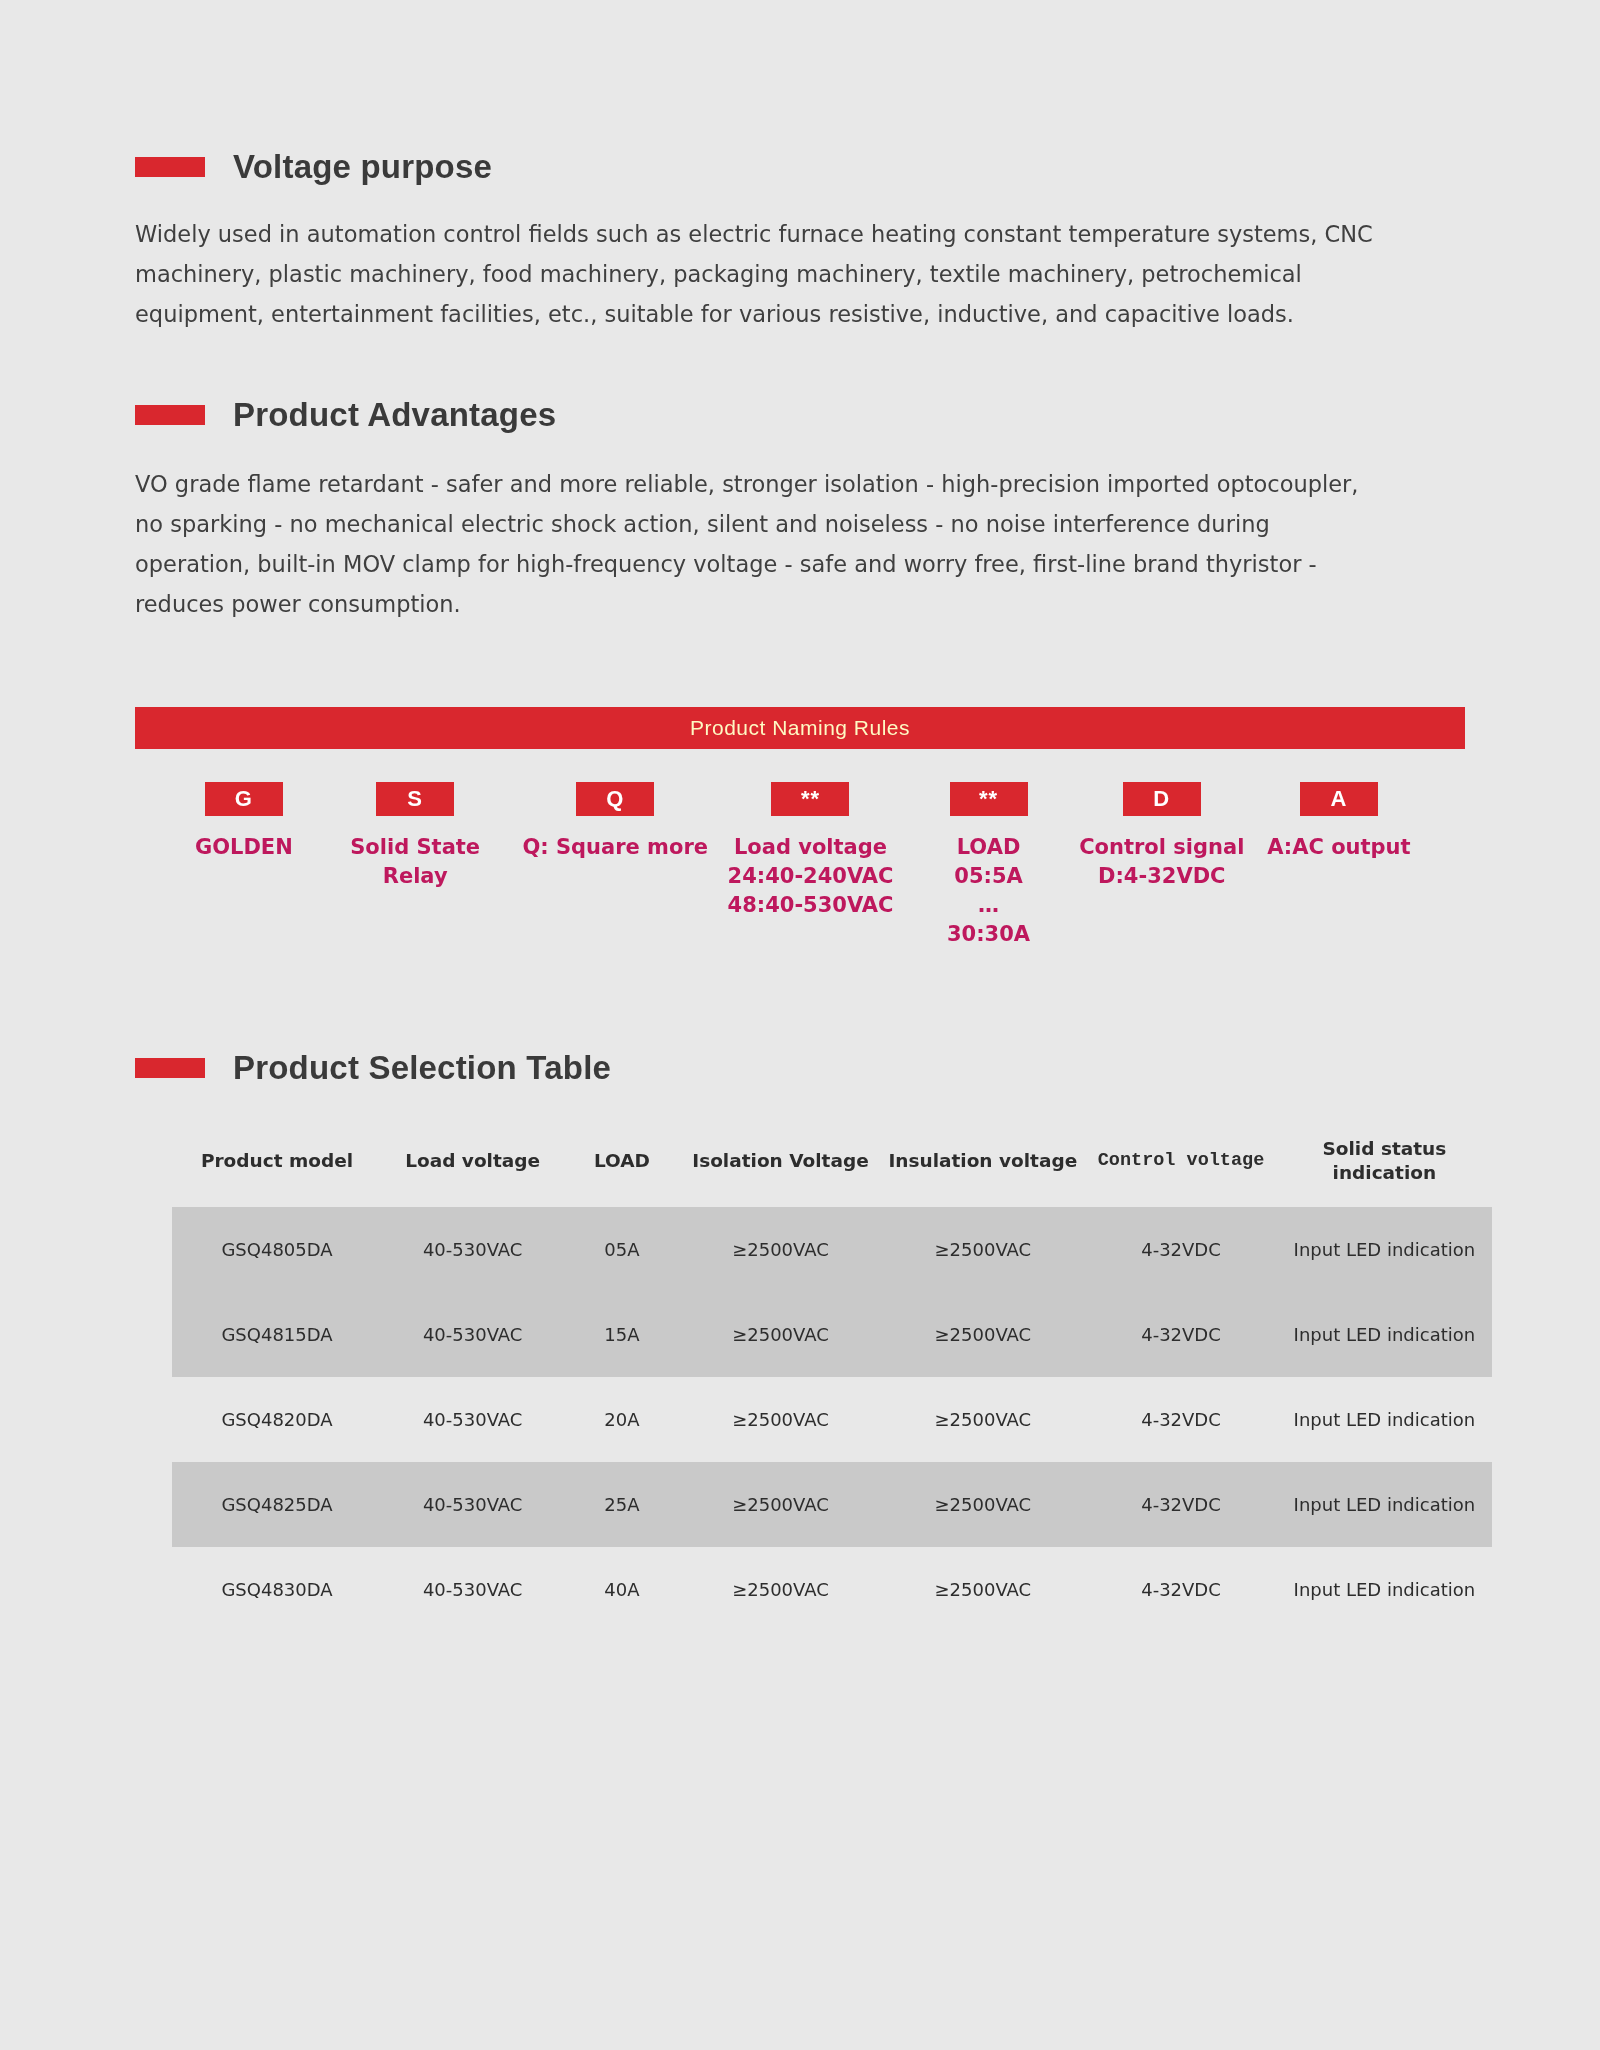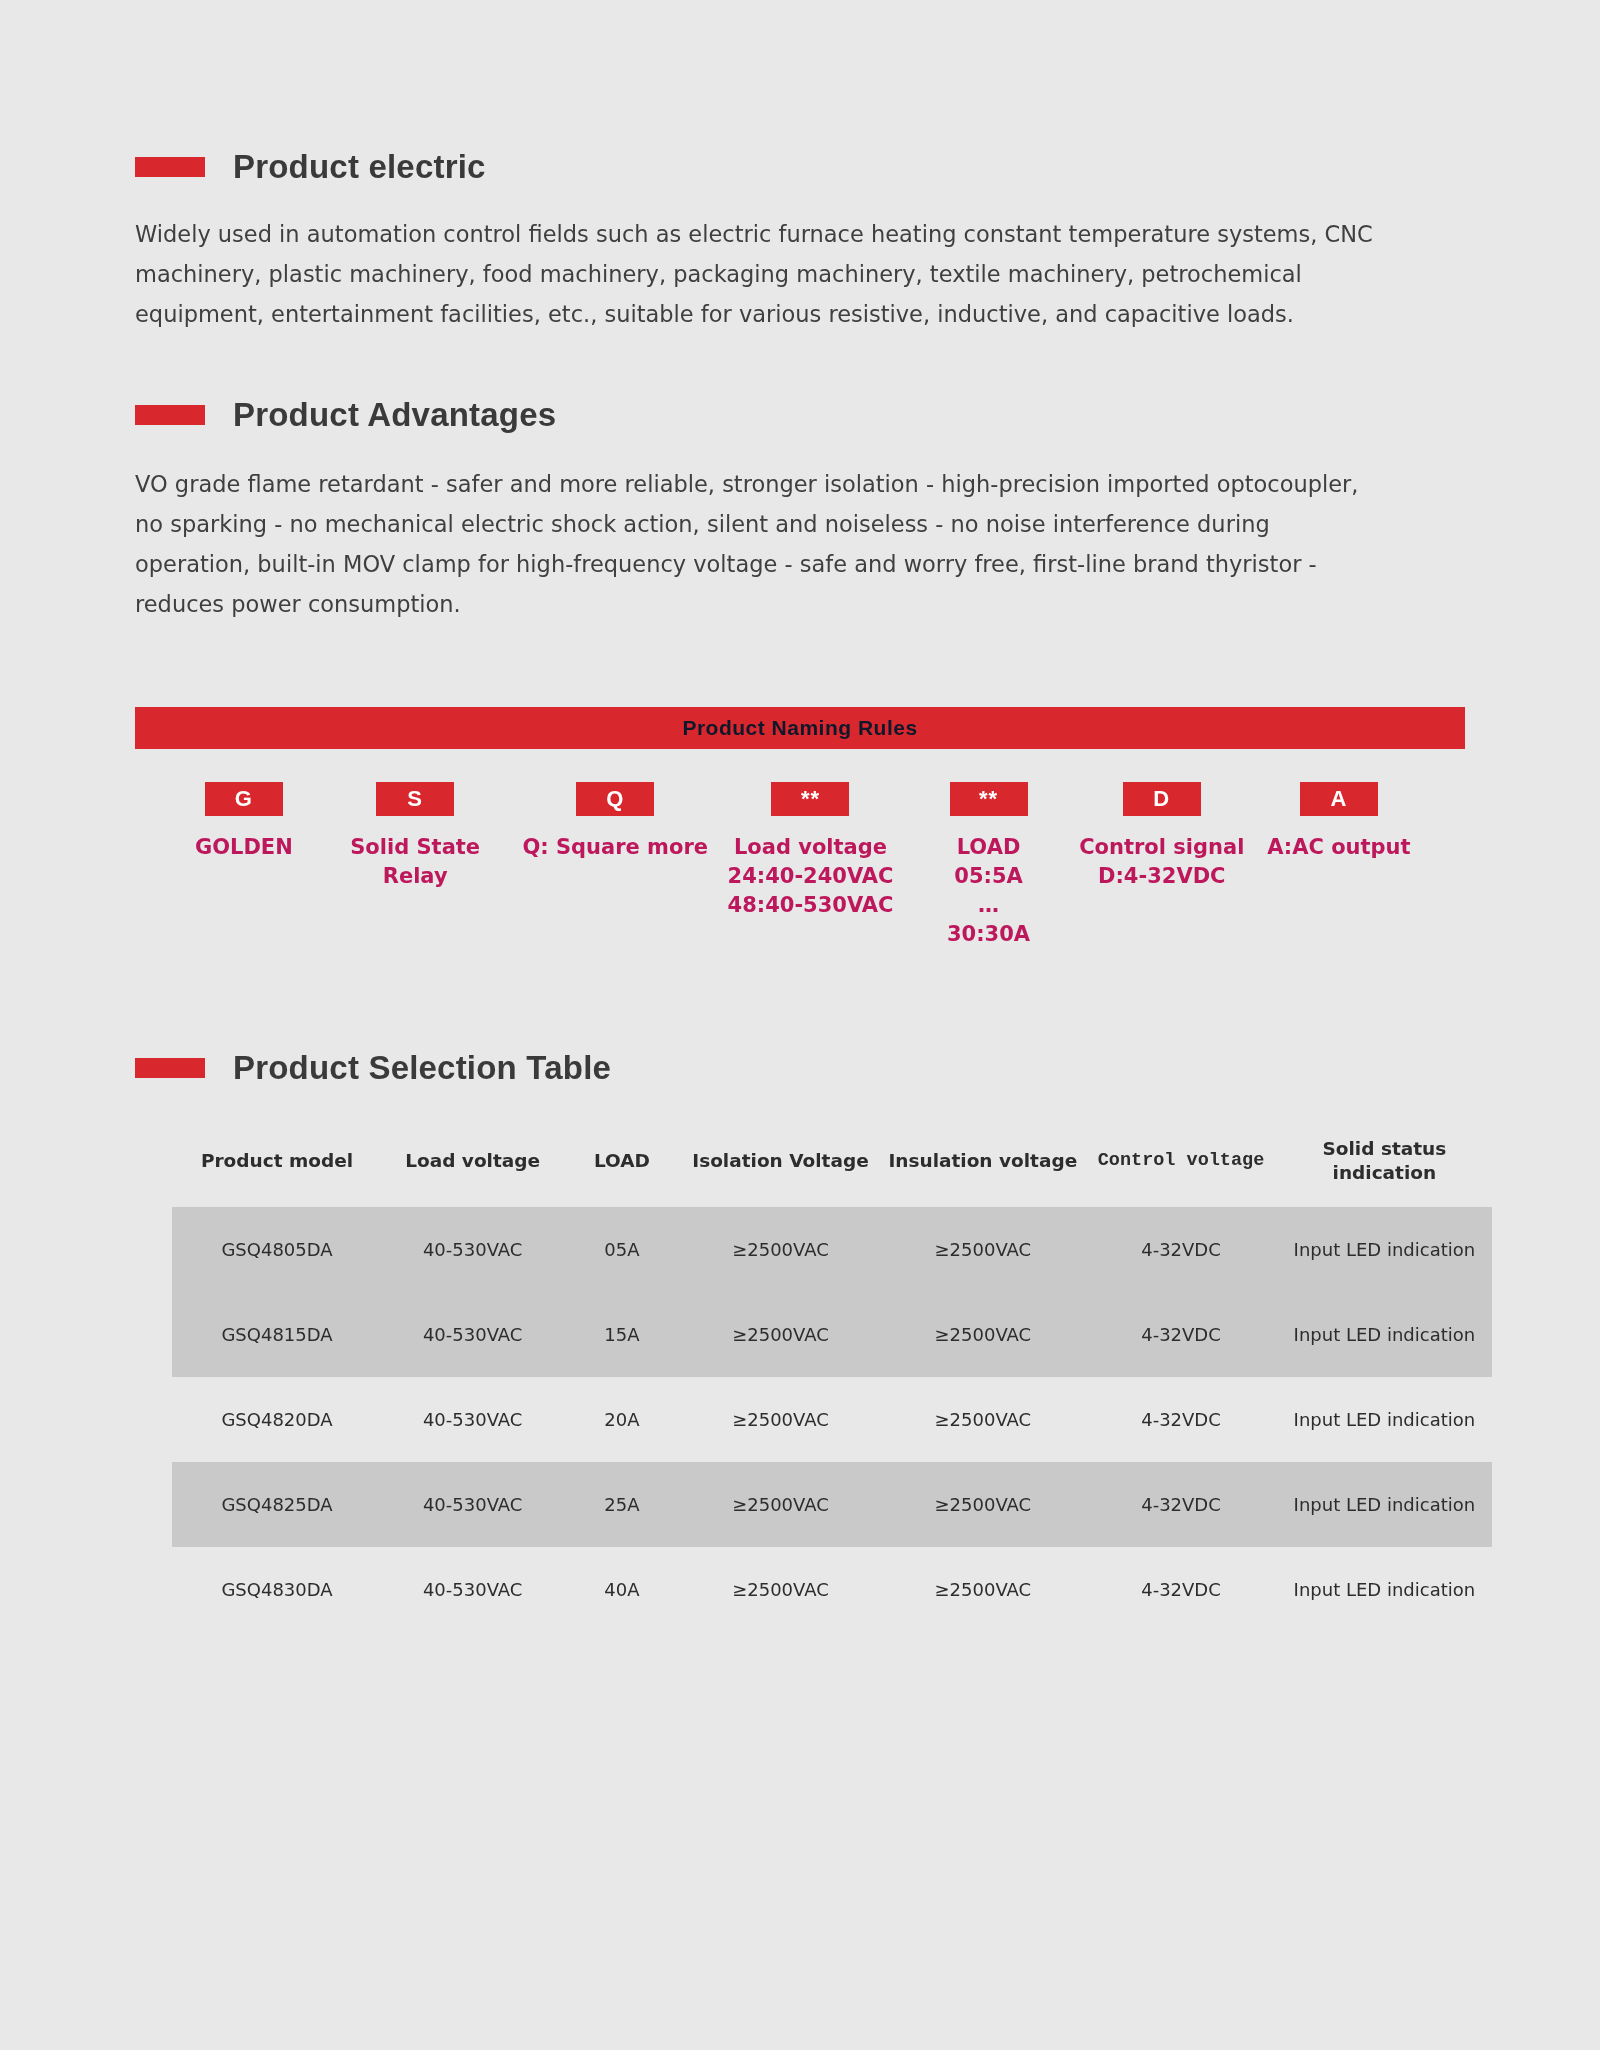--- a/index.html
+++ b/index.html
@@ -53,27 +53,26 @@
   #purpose-text { margin-top: 28px; width: 1255px; }
 
   #sec-advantages { margin-top: 62px; }
   #advantages-text { margin-top: 30px; width: 1255px; }
 
   
   .naming-wrap { margin-top: 83px; }
   .naming-banner {
     height: 42px;
     background: #d9272e;
-    color: #0f172a;
+    color: #fef9c3;
     font-size: 21px;
     display: flex;
     align-items: center;
     justify-content: center;
     letter-spacing: 0.5px;
-    font-weight: bold;
   }
   .naming-cols {
     display: flex;
     margin-top: 33px;
     padding: 0 40px 0 38px;
   }
   .naming-col {
     display: flex;
     flex-direction: column;
     align-items: center;
@@ -127,21 +126,21 @@
   table.sel tr.shaded td { background: #c9c9c9; margin-left: 36px; }
 </style>
 </head>
 <body>
 
 <div class="page">
 
   <div id="sec-purpose">
     <div class="section-head">
       <span class="head-bar"></span>
-      <span class="head-title">Product electric</span>
+      <span class="head-title">Voltage purpose</span>
     </div>
     <div id="purpose-text" class="body-text">Widely used in automation control fields such as electric furnace heating constant temperature systems, CNC machinery, plastic machinery, food machinery, packaging machinery, textile machinery, petrochemical equipment, entertainment facilities, etc., suitable for various resistive, inductive, and capacitive loads.</div>
   </div>
 
   <div id="sec-advantages">
     <div class="section-head">
       <span class="head-bar"></span>
       <span class="head-title">Product Advantages</span>
     </div>
     <div id="advantages-text" class="body-text">VO grade flame retardant - safer and more reliable, stronger isolation - high-precision imported optocoupler, no sparking - no mechanical electric shock action, silent and noiseless - no noise interference during operation, built-in MOV clamp for high-frequency voltage - safe and worry free, first-line brand thyristor - reduces power consumption.</div>

